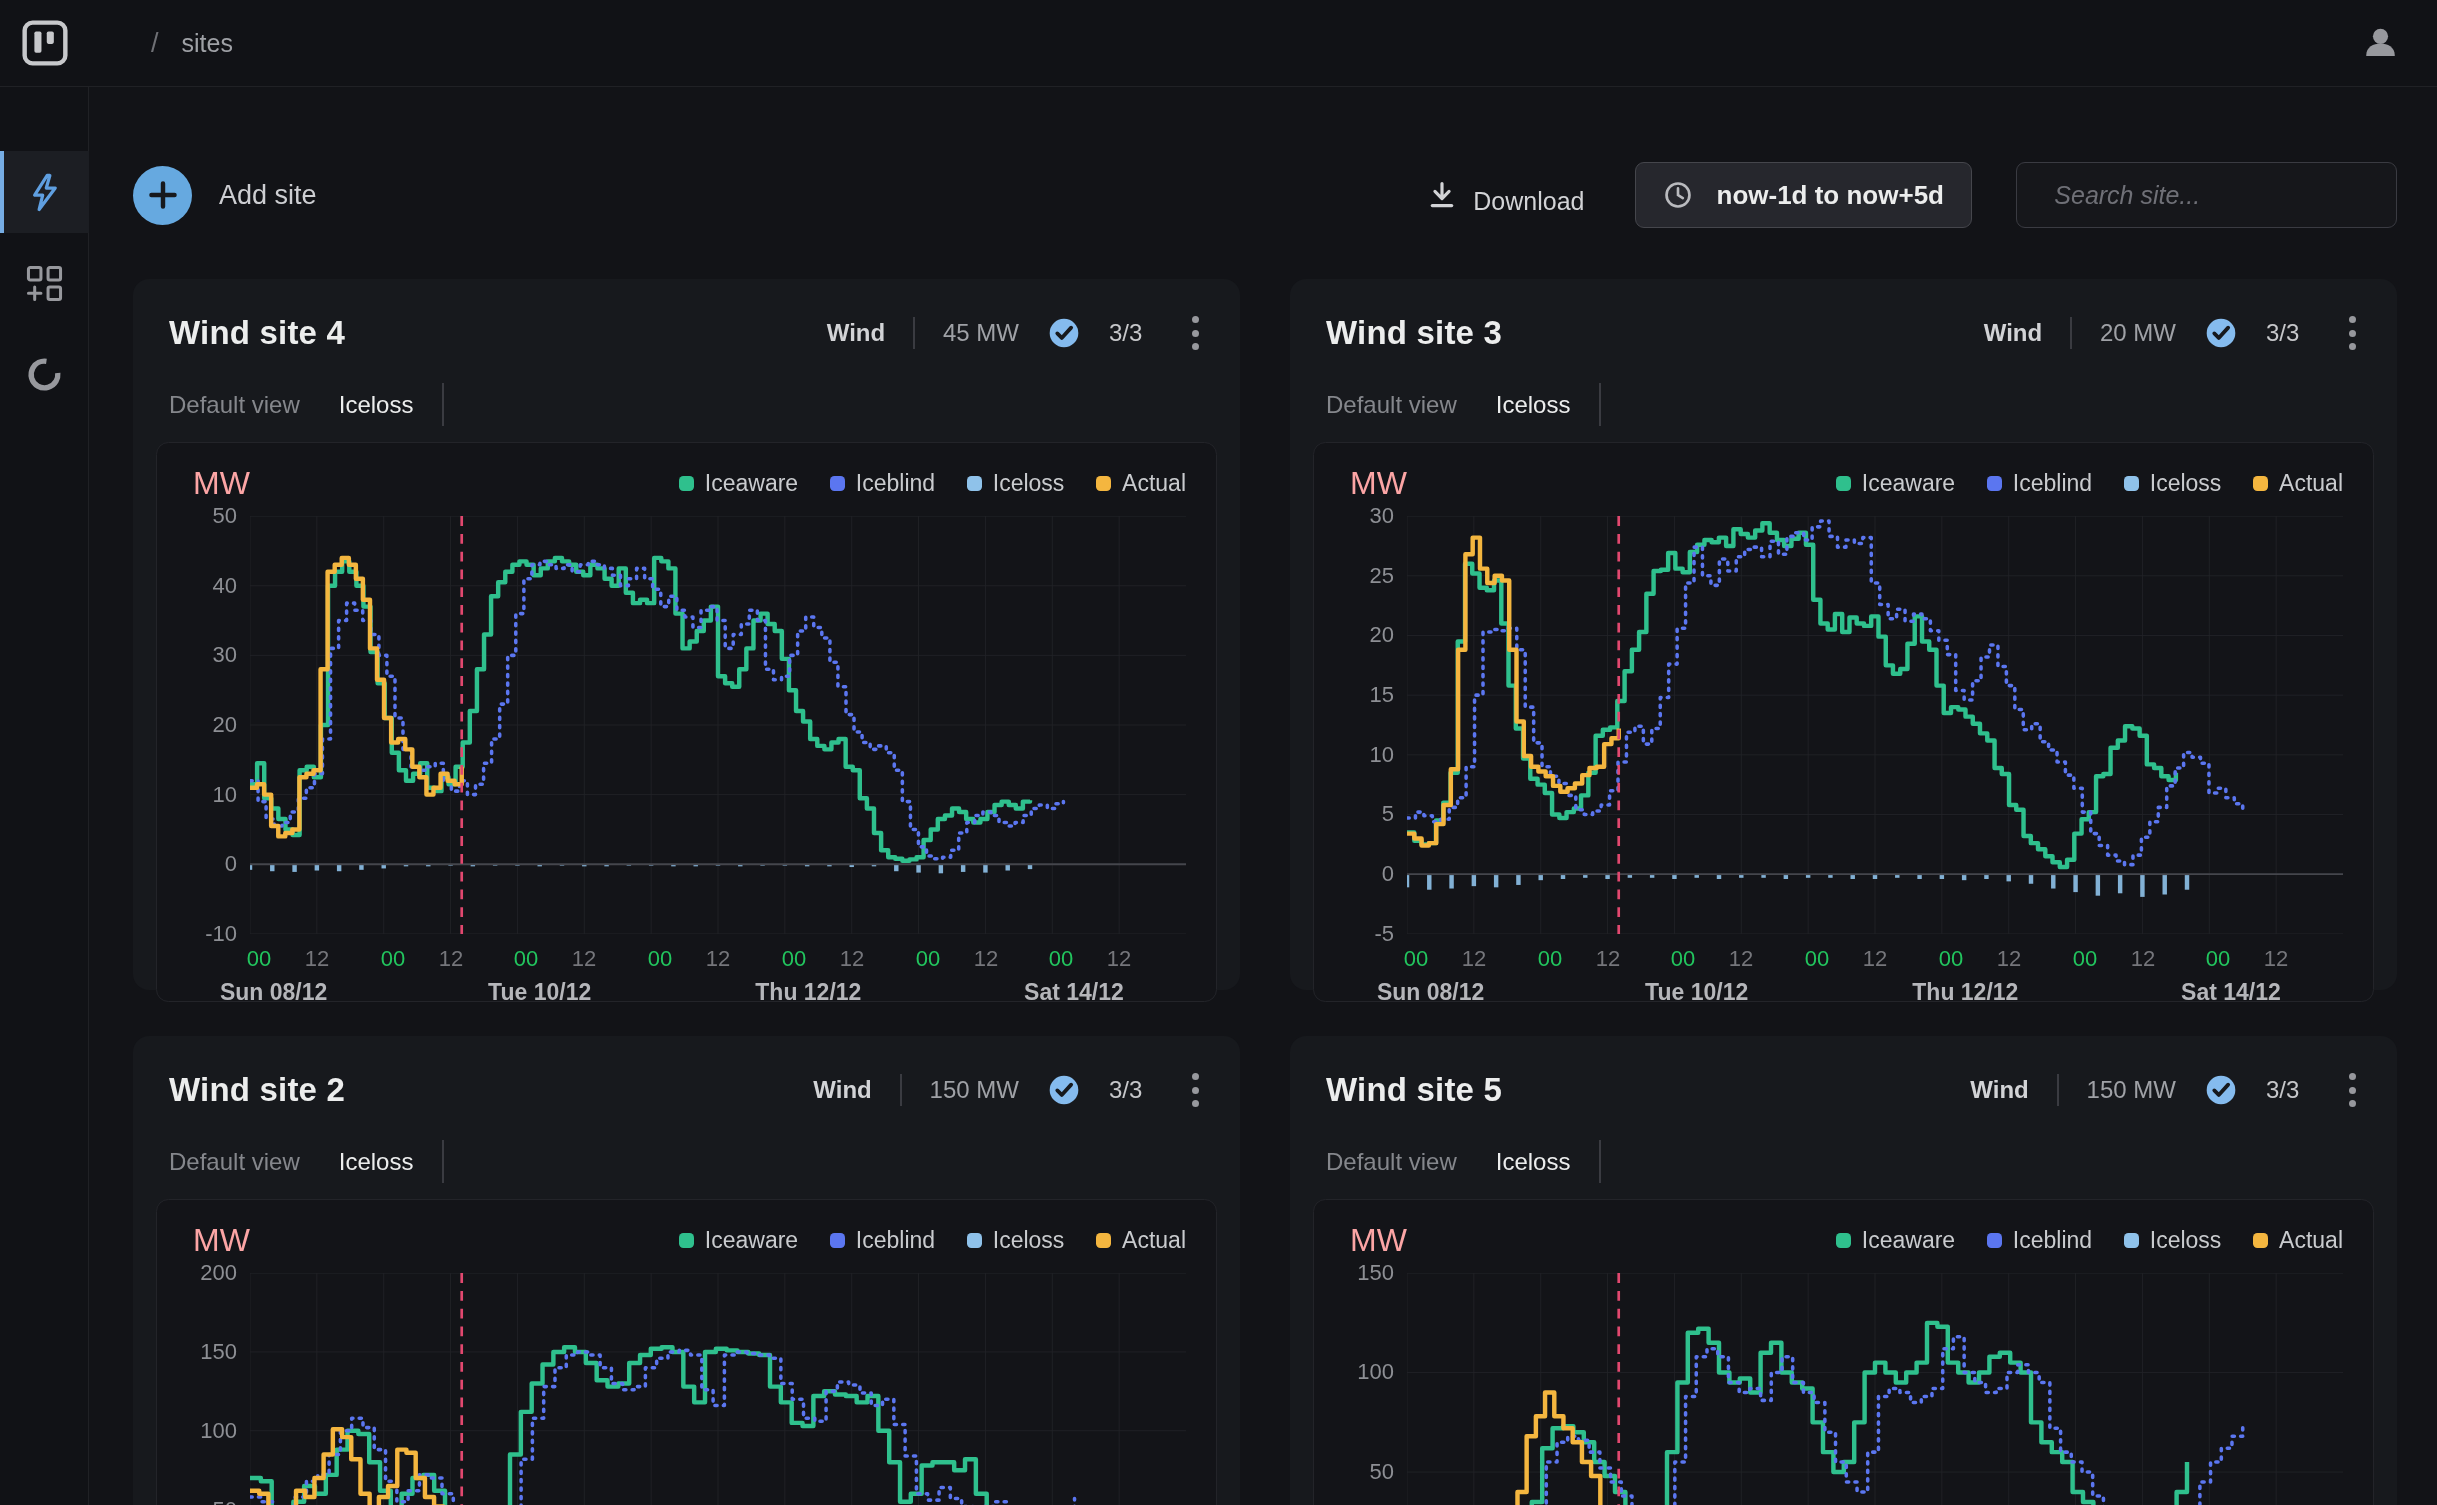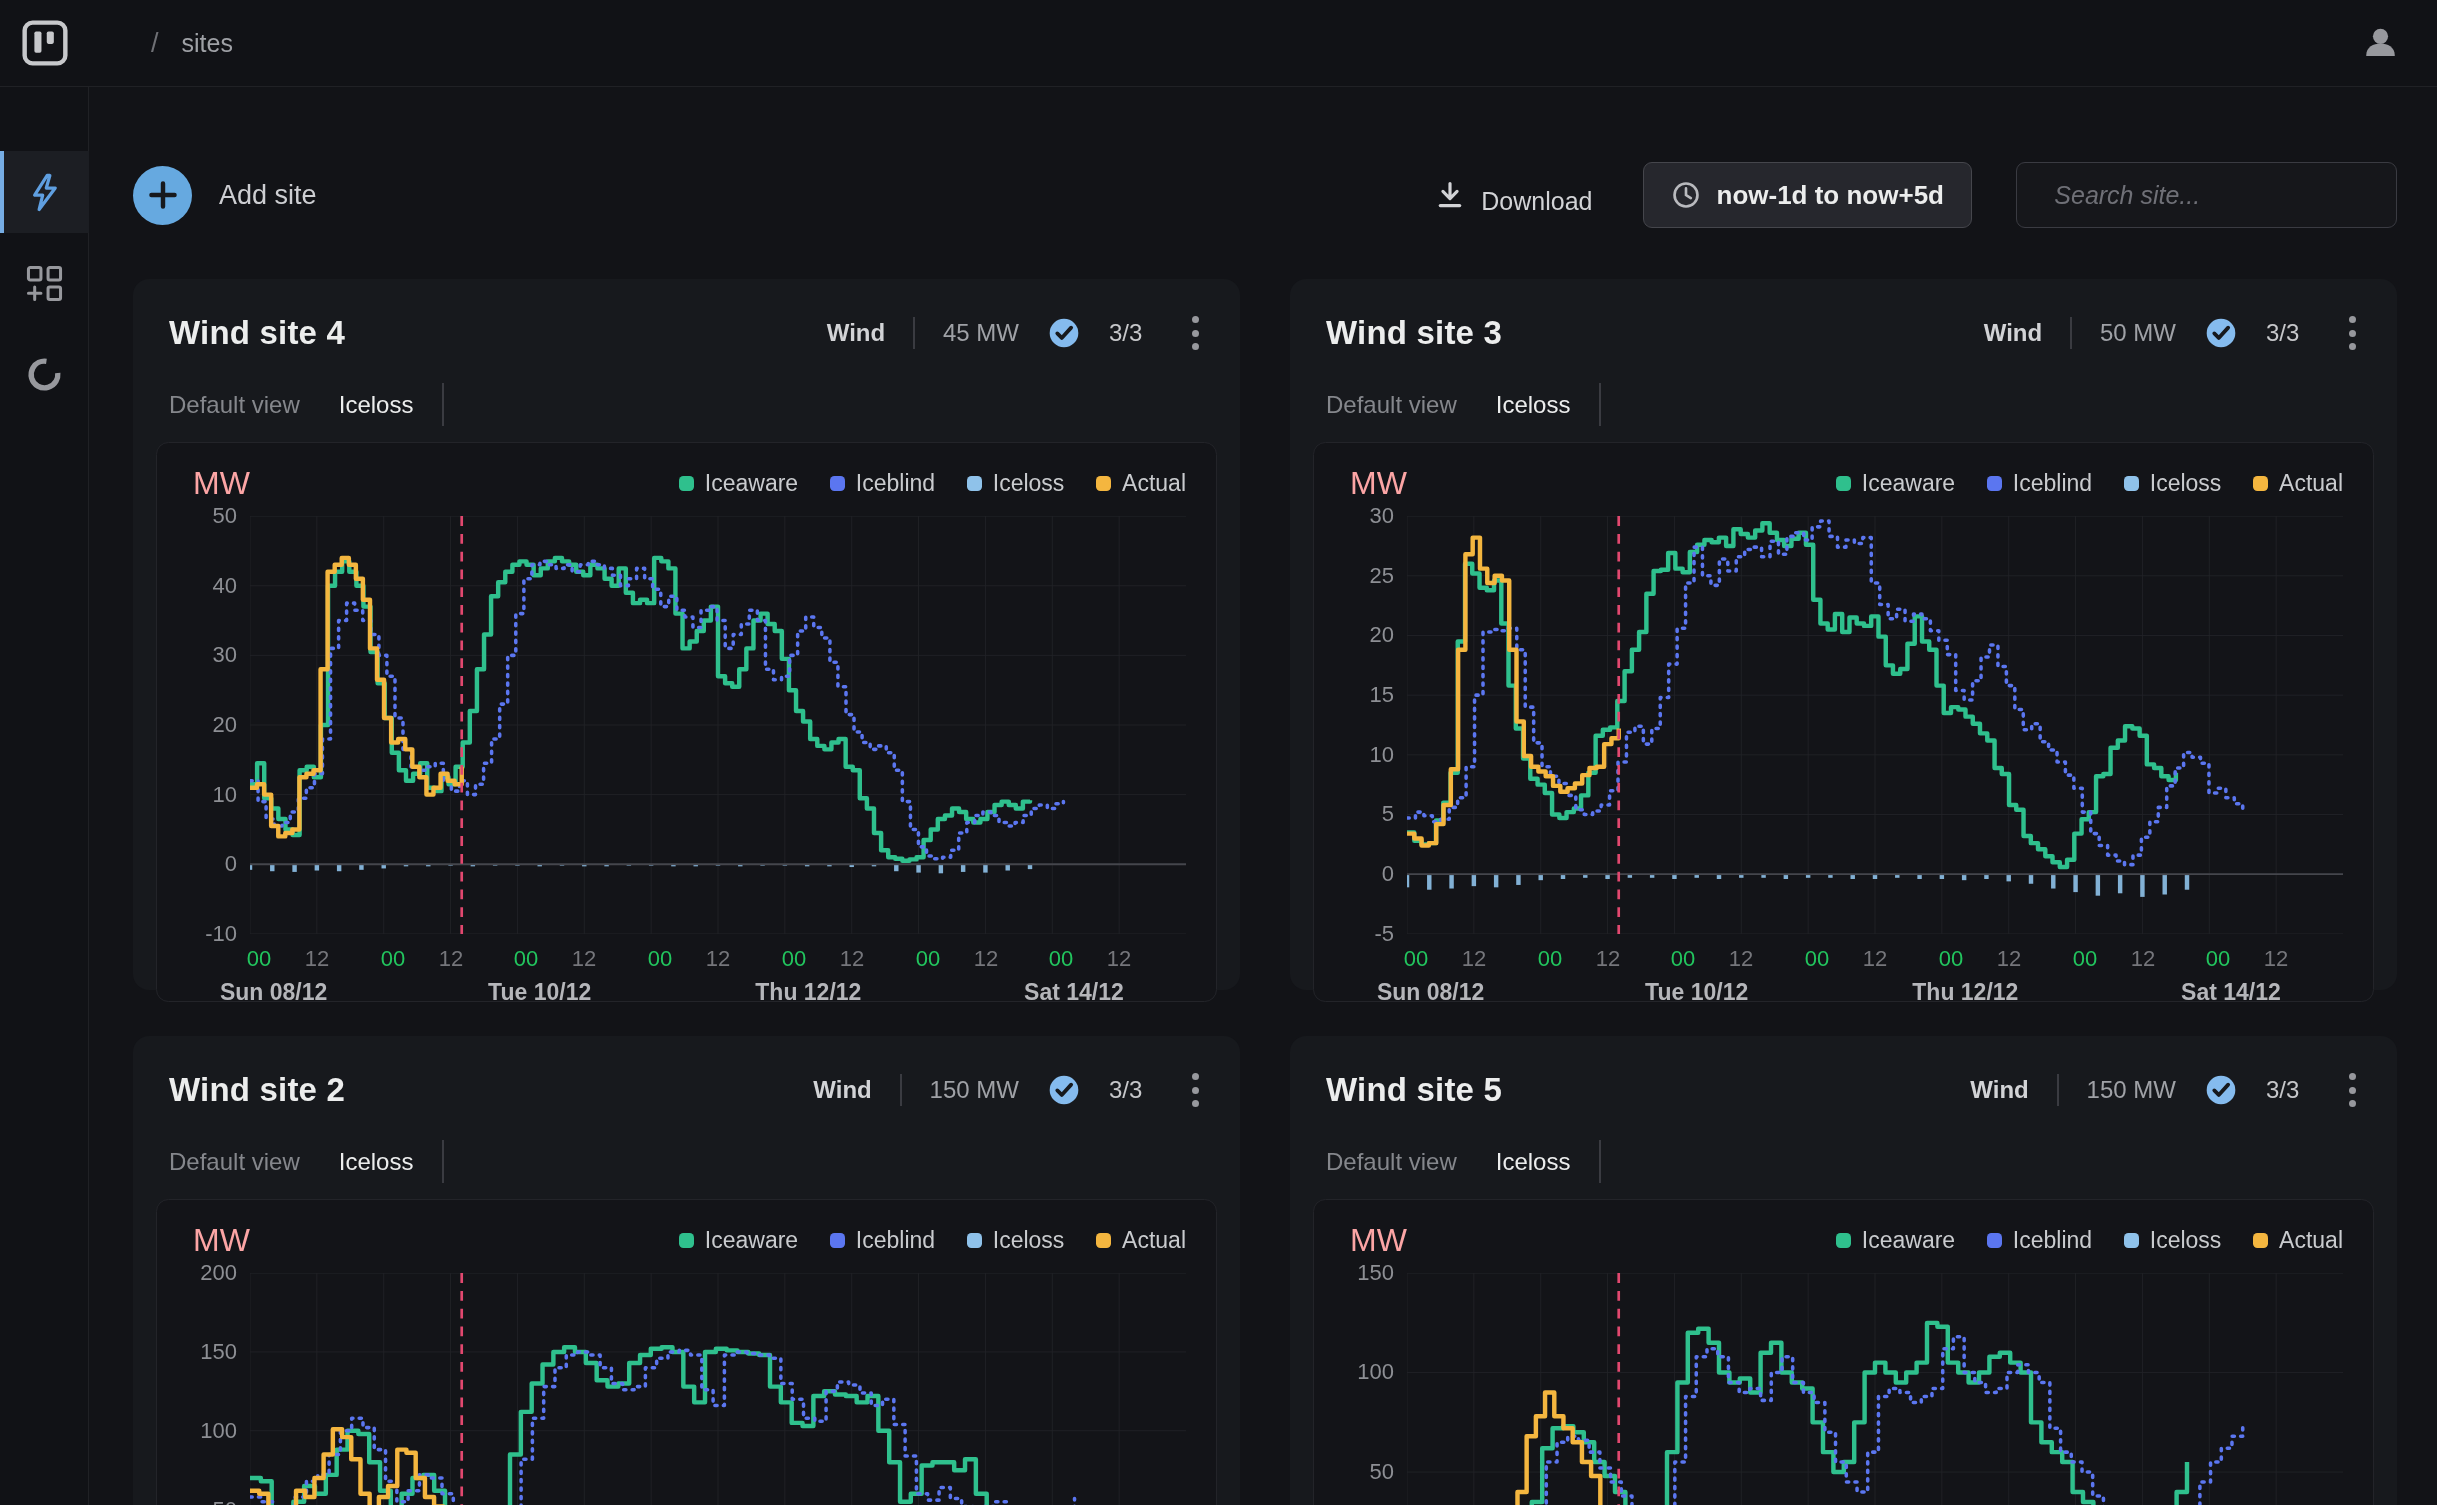--- a/index.html
+++ b/index.html
@@ -30,21 +30,21 @@
   .toolbar { display:flex; align-items:center; height:66px; margin:75px 41px 0 44px; }
   .add-wrap { display:flex; align-items:center; gap:27px; cursor:pointer; }
   .add-circle { width:59px; height:59px; border-radius:50%; background:#66a9e0; display:flex;
     align-items:center; justify-content:center; }
   .add-label { font-size:27px; color:#cdced2; }
   .toolbar-spacer { flex:1; }
   .download { display:flex; align-items:center; gap:16px; cursor:pointer; margin-right:50px; }
   .download span { font-size:25px; color:#d2d3d6;margin-top:12px; }
   .range-btn { display:flex; align-items:center; gap:16px; height:66px; padding:0 27px;
     background:#26272d; border:1.8px solid #45464c; border-radius:9px; cursor:pointer; margin-right:44px; }
-  .range-btn span { font-size:26px; font-weight:bold; color:#eceded; }
+  .range-btn span { font-size:26px; font-weight:bold; color:#eceded;margin-left:8px; }
   .search-box { display:flex; align-items:center; gap:16px; width:381px; height:66px; padding:0 21.3px;
     background:#16171b; border:1.8px solid #3a3b42; border-radius:9px; }
   .search-box input { flex:1; background:transparent; border:none; outline:none; color:#c9cacd;
     font-size:25px; font-style:italic; font-family:"Liberation Sans", sans-serif; }
   .search-box input::placeholder { color:#6f7077; }
 
   
   .cards { display:grid; grid-template-columns:1fr 1fr; column-gap:50px; row-gap:46px;
     padding:51px 41px 0 44px; }
   .card { background:#17191d; border-radius:16px; height:711px; position:relative; }
@@ -310,21 +310,21 @@
     </div>
   </section>
 
   <section class="card">
     <div class="card-head">
       <span class="card-title">Wind site 3</span>
       <div class="head-spacer"></div>
       <div class="meta">
         <span class="type">Wind</span>
         <span class="vline"></span>
-        <span class="cap">50 MW</span>
+        <span class="cap">20 MW</span>
         <svg width="34" height="34" viewBox="0 0 38 38">
           <circle cx="19" cy="19" r="16" fill="#85bbee"></circle>
           <path d="M11.5 19.5 l5 5 L27 13" fill="none" stroke="#17191d" stroke-width="4.2" stroke-linecap="round" stroke-linejoin="round"></path>
         </svg>
         <span class="status">3/3</span>
         <span class="kebab">
               <i></i>
               <i></i>
               <i></i>
             </span>

